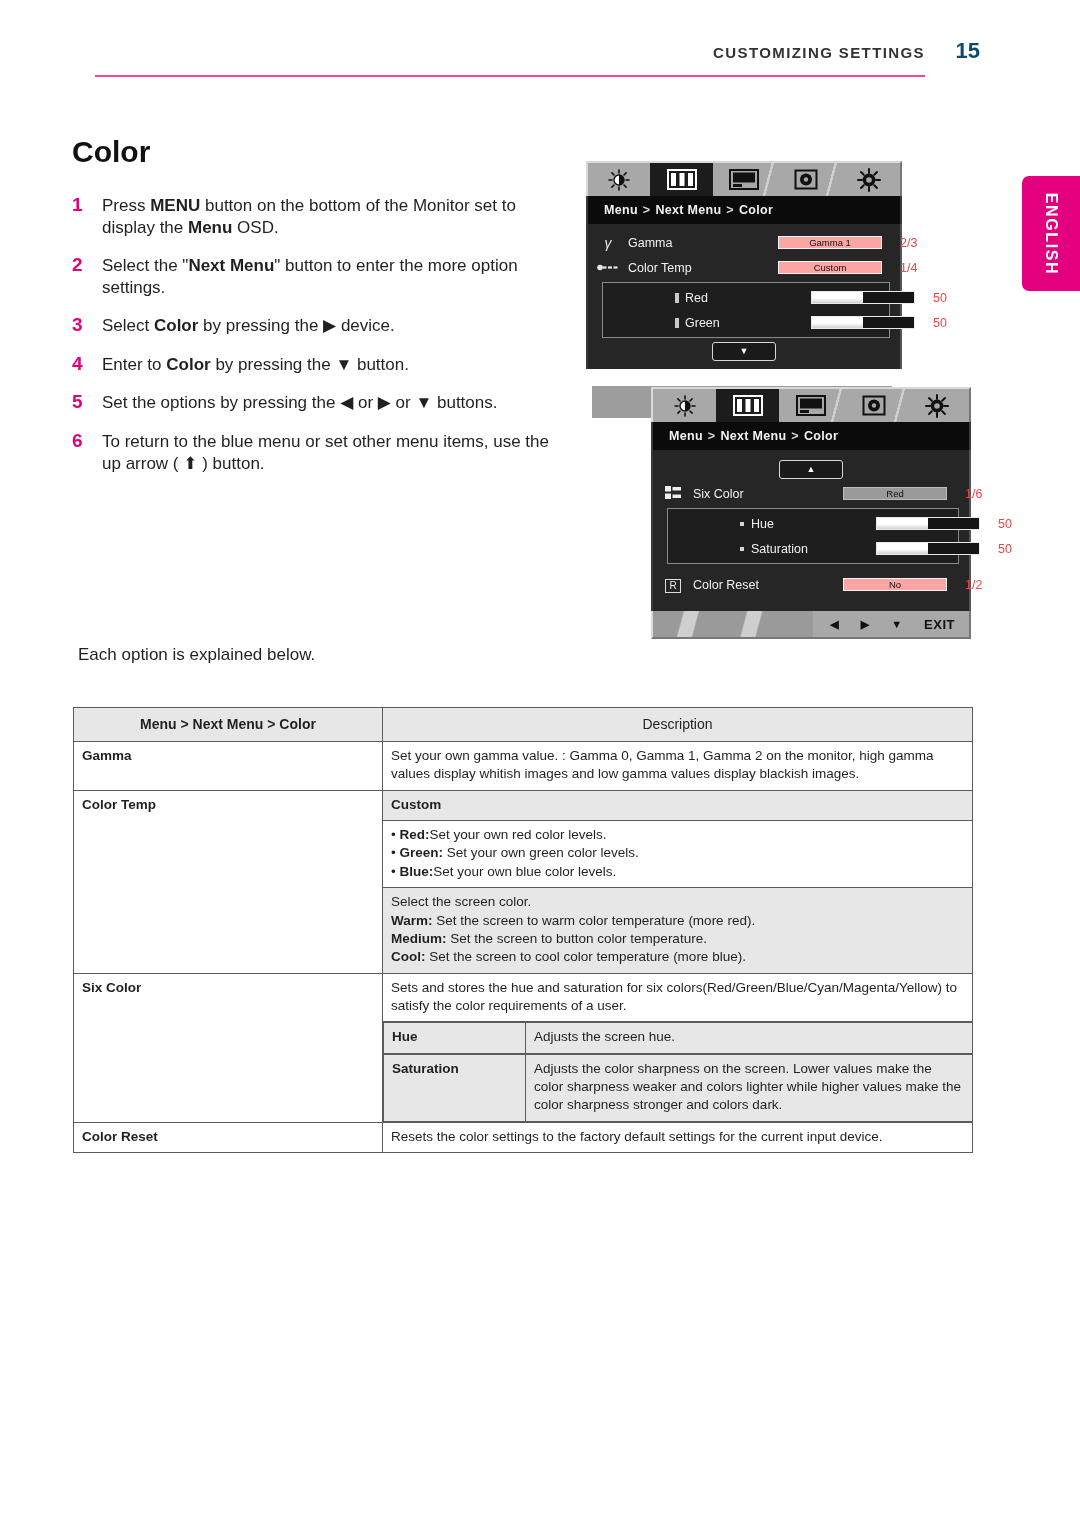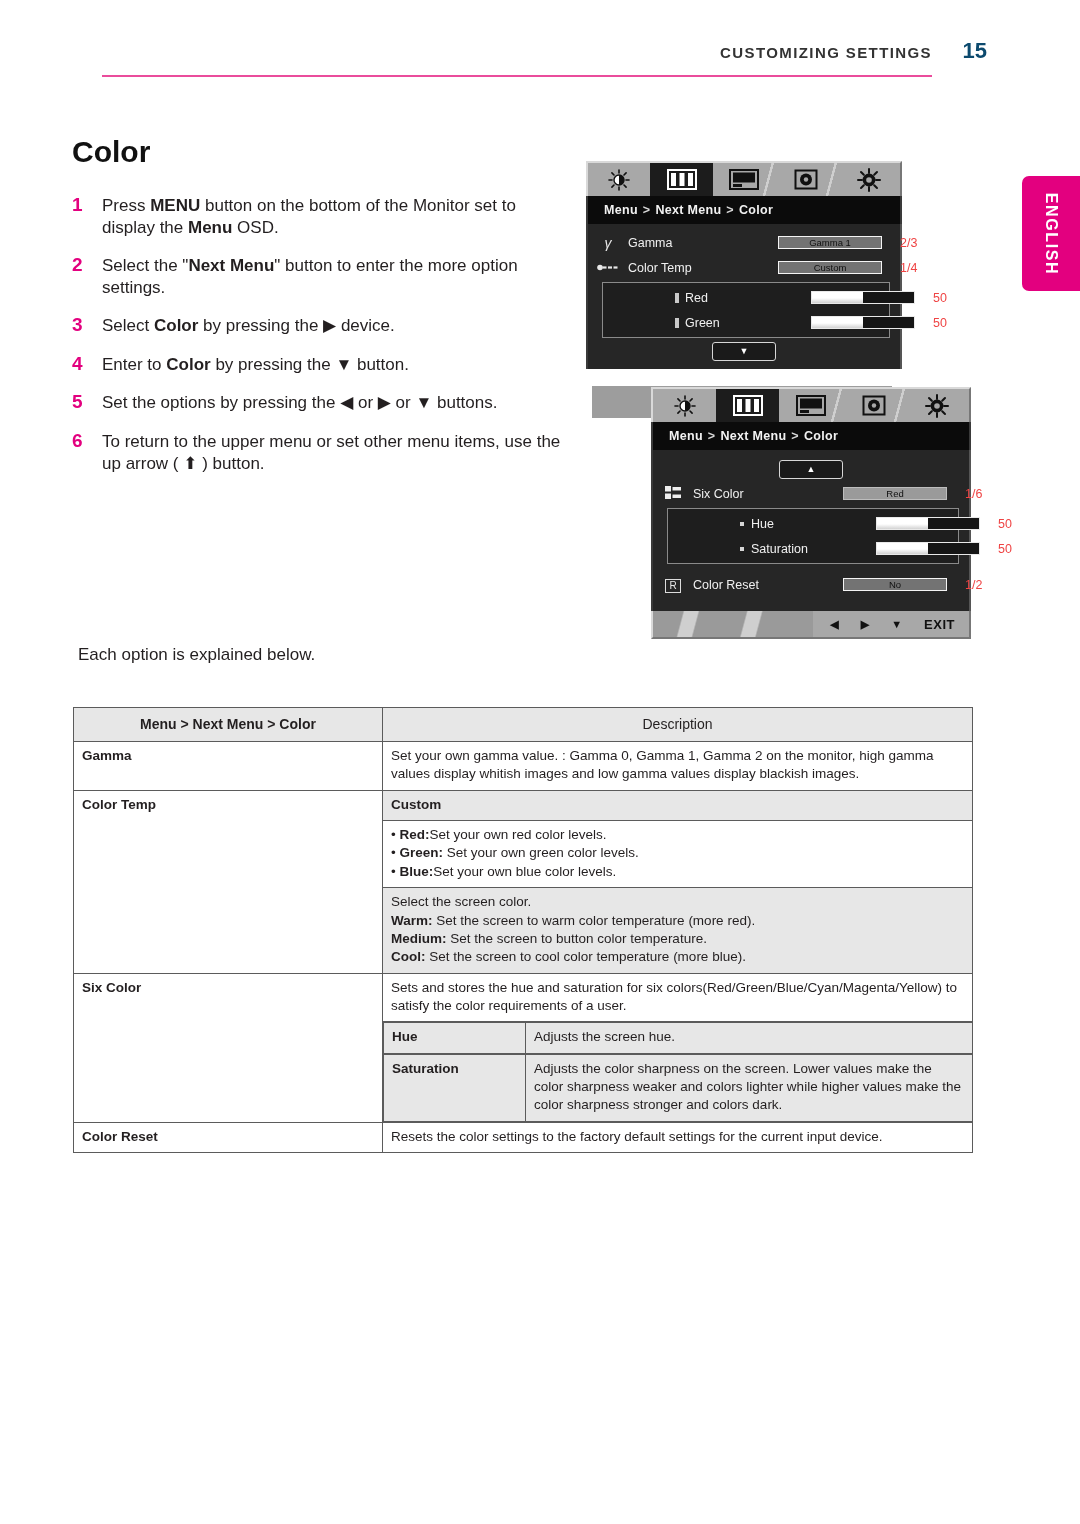--- a/index.html
+++ b/index.html
@@ -5,21 +5,21 @@
   html,body{margin:0;padding:0;}
   body{
     width:1080px;height:1524px;position:relative;overflow:hidden;
     background:#ffffff;
     font-family:"Liberation Sans", sans-serif;
     color:#231f20;
   }
 
   
   .page-header{
-    position:absolute;left:102px;top:38px;width:885px;height:40px;
+    position:absolute;left:95px;top:38px;width:885px;height:40px;
   }
   .header-title{
     position:absolute;right:55px;top:6px;
     font-size:15px;font-weight:bold;letter-spacing:1.4px;
     color:#333;
   }
   .header-pageno{
     position:absolute;right:0px;top:0px;
     font-size:22px;font-weight:bold;color:#0c4a6e;
   }
@@ -101,21 +101,21 @@
     display:flex;align-items:center;height:25px;color:#f0f0f0;font-size:12.5px;
   }
   .osd-row .ico{width:40px;text-align:center;flex:0 0 40px;font-size:13px;color:#e8e8e8;}
   .osd-row .lbl{flex:0 0 150px;}
   .osd-row .lbl.indent{padding-left:32px;}
   .osd-row .ctl{flex:0 0 108px;display:flex;align-items:center;}
   .osd-row .val{flex:1;text-align:left;padding-left:14px;font-size:12.5px;color:#ef4444;}
 
   .chip{
     width:104px;height:13px;box-sizing:border-box;
-    border:1px solid #f4f4f4;background:#737373;color:#111;
+    border:1px solid #f4f4f4;background:#fca5a5;color:#111;
     font-size:9.5px;line-height:11px;text-align:center;
   }
   .chip.gray{background:#9a9a9a;border-color:#bdbdbd;color:#101010;}
 
   .bar{
     width:104px;height:13px;box-sizing:border-box;
     border:1px solid #e9e9e9;background:#151515;position:relative;overflow:hidden;
   }
   .bar i{
     display:block;height:100%;
@@ -213,21 +213,21 @@
     <div class="step">
       <span class="num">4</span>
       <div class="body"><span>Enter to </span><b>Color</b><span> by pressing the ▼ button.</span></div>
     </div>
     <div class="step">
       <span class="num">5</span>
       <div class="body"><span>Set the options by pressing the ◀ or ▶ or ▼ buttons.</span></div>
     </div>
     <div class="step">
       <span class="num">6</span>
-      <div class="sub-note">To return to the upper menu or set other menu items, use the up arrow ( ⬆ ) button.</div>
+      <div class="sub-note">To return to the blue menu or set other menu items, use the up arrow ( ⬆ ) button.</div>
     </div>
   </div>
 
 <div class="each-option">Each option is explained below.</div>
 
 <div class="osd-shadow" style="left:592px;top:386px;width:300px;height:32px;"></div>
 <div class="osd" id="osd-top" style="left:586px;top:161px;width:316px;">
     <div class="osd-tabs">
       <div class="osd-tab">
         <span>

